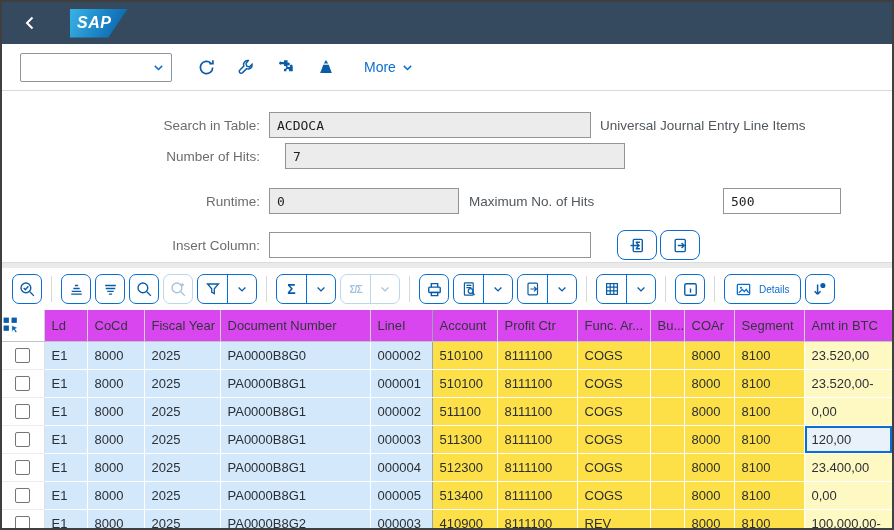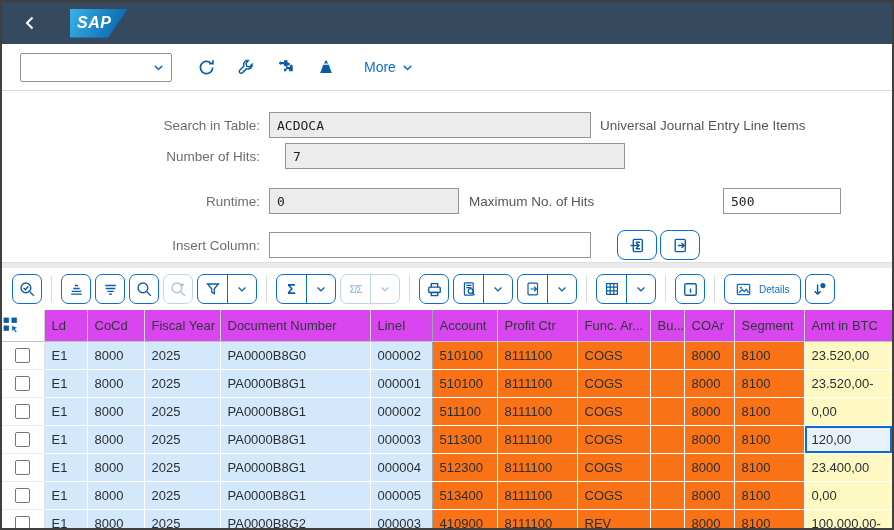--- a/index.html
+++ b/index.html
@@ -60,21 +60,21 @@
   .tablewrap{flex:1;overflow:hidden;background:#fff;}
   table{width:890px;table-layout:fixed;border-collapse:collapse;}
   thead th{background:#d946ef;height:31px;font-weight:normal;font-size:13px;color:#32363a;
            border-right:1px solid #d2d2d2;border-bottom:1px solid #c3c3c3;padding:0 7px;
            white-space:nowrap;overflow:hidden;}
   th.sel-th{background:#fff;padding:0;text-align:center;cursor:pointer;}
   tbody td{height:28px;font-size:13px;color:#2b2f33;border-right:1px solid #fff;border-bottom:1px solid #fff;
            padding:0 7px;white-space:nowrap;overflow:hidden;cursor:default;}
   td.sel-td{background:#fff;border-right:1px solid #e0e0e0;border-bottom:1px solid #ececec;text-align:center;padding:0;}
   .g-key{background:#d3e8fb;}
-  .g-data{background:#f97316;}
+  .g-data{background:#fde047;}
   .g-amount{background:#fef9c3;}
   .keyend{border-right:1px solid #9aa5ae !important;}
   .al{text-align:left;} .ar{text-align:left;}
   td.selected{background:#e9f2fb;box-shadow:inset 0 0 0 2px #0a6ed1;}
   .cb{width:15px;height:15px;border:1px solid #757575;border-radius:2px;background:#fff;display:inline-block;vertical-align:middle;cursor:pointer;}
   svg{display:block;}
 </style>
 </head>
 <body>
 

